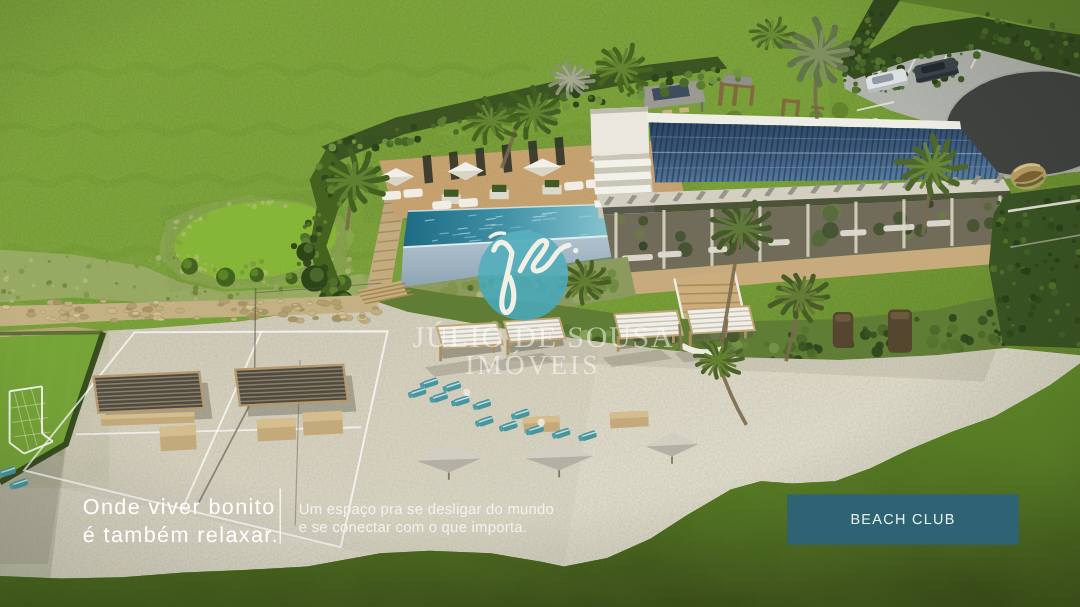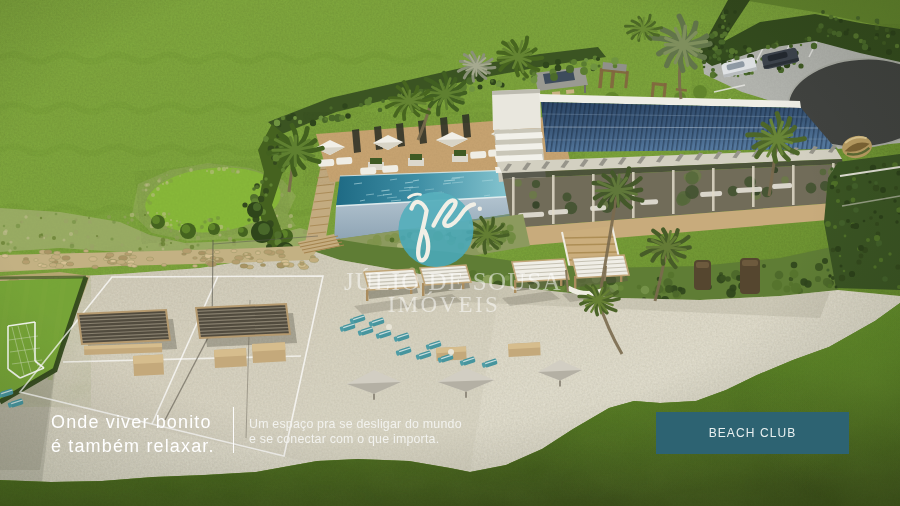--- a/index.html
+++ b/index.html
@@ -1,18 +1,18 @@
 <!DOCTYPE html>
 <html><head><meta charset="utf-8">
 <style>
 html,body{margin:0;padding:0;width:900px;height:506px;overflow:hidden;background:#6f9530;}
 #scene{position:relative;width:728px;height:506px;}
 svg{position:absolute;left:0;top:0;}
 .txt{position:absolute;font-family:"Liberation Sans",sans-serif;color:#fff;}
-#headline{left:51px;top:409.5px;font-size:18px;line-height:24px;letter-spacing:1.15px;font-weight:400;}
+#headline{left:69px;top:409.5px;font-size:18px;line-height:24px;letter-spacing:1.15px;font-weight:400;}
 #divider{left:232.5px;top:407px;width:1.6px;height:46px;background:rgba(255,255,255,0.95);}
 #sub{left:249px;top:417px;font-size:12.4px;line-height:15.3px;letter-spacing:0.2px;color:#f2f2ee;}
 #btn{left:656px;top:412px;width:193px;height:42px;background:#2d6372;display:flex;align-items:center;justify-content:center;font-size:12px;letter-spacing:1.1px;color:#e8f0f0;}
 </style></head>
 <body>
 <div id="scene">
 <svg width="900" height="506" viewBox="0 0 900 506">
 <defs>
 <linearGradient id="grassG" x1="0" y1="0" x2="1" y2="1">
  <stop offset="0" stop-color="#85af41"></stop>

